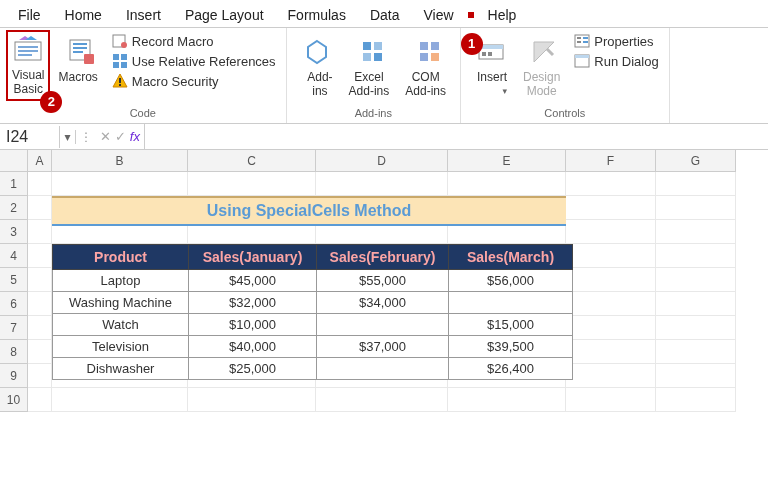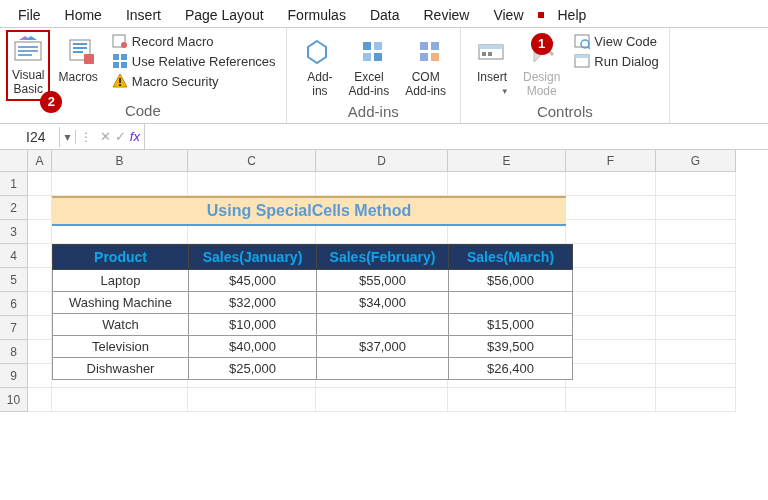--- a/index.html
+++ b/index.html
@@ -8,38 +8,38 @@
 .tabs { display: flex; border-bottom: 1px solid #ccc; padding: 2px 0 0 6px; height: 28px; align-items: center; }
 .tab { padding: 4px 12px; cursor: pointer; font-size: 14px; color: #222; }
 .tab.active { font-weight: 400; }
 .dev-tab-wrap { position: relative; border: 3px solid #c00000; margin: -3px 2px; }
 .dev-underline { position: absolute; bottom: -1px; left: 6px; right: 6px; height: 3px; background: #107c41; }
 .badge1 { position: absolute; top: 18px; left: -10px; width: 22px; height: 22px; background: #c00000; color: #fff; border-radius: 50%; display: flex; align-items: center; justify-content: center; font-size: 13px; font-weight: bold; z-index: 5; }
 
 .ribbon { display: flex; border-bottom: 1px solid #ccc; height: 96px; background: #fff; }
 .group { border-right: 1px solid #e0e0e0; padding: 4px 8px 2px; display: flex; flex-direction: column; justify-content: space-between; position: relative; }
 .group-body { display: flex; gap: 4px; }
-.group-label { text-align: center; font-size: 15px; color: #666; padding-bottom: 2px; }
+.group-label { text-align: center; font-size: 11px; color: #666; padding-bottom: 2px; }
 
 .big-btn { display: flex; flex-direction: column; align-items: flex-end; justify-content: flex-start; padding: 4px 6px; cursor: pointer; text-align: center; font-size: 12px; line-height: 1.2; min-width: 44px; }
 .icon-box { width: 32px; height: 32px; margin-bottom: 2px; display: flex; align-items: center; justify-content: center; }
 
 .vb-outline { border: 2px solid #c00000; margin: -2px; padding: 2px 4px; position: relative; }
 .badge2 { position: absolute; bottom: -14px; right: -14px; width: 22px; height: 22px; background: #c00000; color: #fff; border-radius: 50%; display: flex; align-items: center; justify-content: center; font-size: 13px; font-weight: bold; }
 
 .small-list { display: flex; flex-direction: column; gap: 2px; padding-left: 2px; }
 .small-item { display: flex; align-items: center; gap: 4px; font-size: 13px; cursor: pointer; padding: 1px 2px; }
 .sm-icon { width: 16px; height: 16px; display: flex; align-items: center; justify-content: center; }
 
 .drop-arrow { font-size: 9px; color: #666; margin-top: 2px; }
 
 .grey-btn { color: #aaa; }
 
 .fbar { display: flex; align-items: center; border-bottom: 1px solid #ccc; height: 26px; }
-.namebox { width: 40px; padding: 2px 6px; border-right: 1px solid #ccc; font-size: 14px; background: #fff; margin-left: 20px; }
+.namebox { width: 60px; padding: 2px 6px; border-right: 1px solid #ccc; font-size: 16px; background: #fff; }
 .namebox-dd { width: 16px; text-align: center; color: #666; border-right: 1px solid #ccc; cursor: pointer; }
 .dots { padding: 0 4px; color: #999; }
 .fx-btns { display: flex; gap: 4px; padding: 0 4px; }
 .fx-icon { color: #aaa; font-size: 13px; }
 
 .sheet { display: flex; flex-direction: column; }
 .col-headers { display: flex; height: 22px; }
 .corner { width: 28px; border-right: 1px solid #ccc; border-bottom: 1px solid #ccc; background: #f3f3f3; }
 .colh { border-right: 1px solid #ccc; border-bottom: 1px solid #ccc; background: #f3f3f3; text-align: center; line-height: 22px; font-size: 12px; color: #555; }
 .colA { width: 24px; } .colB { width: 136px; } .colC { width: 128px; } .colD { width: 132px; } .colE { width: 118px; }
@@ -51,35 +51,34 @@
 
 .cells { position: relative; flex: 1; }
 .cell-row { display: flex; height: 24px; }
 .cell { border-right: 1px solid #e8e8e8; border-bottom: 1px solid #e8e8e8; }
 
 .title-strip { position: absolute; top: 24px; left: 24px; width: 514px; height: 28px; background: #fce4b6; border-top: 2px solid #c9a86a; display: flex; align-items: center; justify-content: center; }
 .title-txt { color: #5b9bd5; font-size: 16px; font-weight: bold; }
 .title-u { position: absolute; left: 24px; top: 52px; width: 514px; height: 2px; background: #5b9bd5; }
 
 .data-table { position: absolute; top: 72px; left: 24px; border-collapse: collapse; }
-.data-table th { background: #1f3864; color: #0ea5e9; font-size: 14px; font-weight: bold; padding: 4px 0; border: 1px solid #444; }
+.data-table th { background: #1f3864; color: #fca5a5; font-size: 14px; font-weight: bold; padding: 4px 0; border: 1px solid #444; }
 .data-table td { border: 1px solid #999; text-align: center; font-size: 13px; padding: 2px 0; height: 22px; background: #fff; }
 .th1 { width: 136px; } .th2 { width: 128px; } .th3 { width: 132px; } .th4 { width: 124px; }
 </style>
 </head>
 <body>
 
 <div class="tabs">
   <div class="tab">File</div>
   <div class="tab">Home</div>
   <div class="tab">Insert</div>
   <div class="tab">Page Layout</div>
   <div class="tab">Formulas</div>
   <div class="tab">Data</div>
-  <div class="tab">Review</div>
   <div class="tab">View</div>
   <div class="dev-tab-wrap">
     <div class="dev-underline"></div>
     <div class="badge1">1</div>
   </div>
   <div class="tab">Help</div>
 </div>
 
 <div class="ribbon">
   <div class="group">
@@ -208,25 +207,27 @@
             </svg>
           </div>
         <span style="white-space:pre-line">Design
 Mode</span>
       </div>
       <div class="small-list">
         <div class="small-item">
           <span class="sm-icon">
               <svg width="16" height="16">
                 <rect x="1" y="2" width="14" height="12" fill="#fff" stroke="#888"></rect>
-                <circle cx="11" cy="11" r="4" fill="none" stroke="#5b9bd5" stroke-width="1.5"></circle>
-                <line x1="14" y1="14" x2="16" y2="16" stroke="#5b9bd5" stroke-width="1.5"></line>
+                <rect x="3" y="4" width="4" height="2" fill="#888"></rect>
+                <rect x="3" y="8" width="4" height="2" fill="#888"></rect>
+                <rect x="9" y="4" width="5" height="2" fill="#5b9bd5"></rect>
+                <rect x="9" y="8" width="5" height="2" fill="#5b9bd5"></rect>
               </svg>
             </span>
-          <span>View Code</span>
+          <span>Properties</span>
         </div>
         <div class="small-item">
           <span class="sm-icon">
               <svg width="16" height="16">
                 <rect x="1" y="2" width="14" height="12" fill="#fff" stroke="#888"></rect>
                 <rect x="1" y="2" width="14" height="3" fill="#bdd7ee"></rect>
               </svg>
             </span>
           <span>Run Dialog</span>
         </div>

